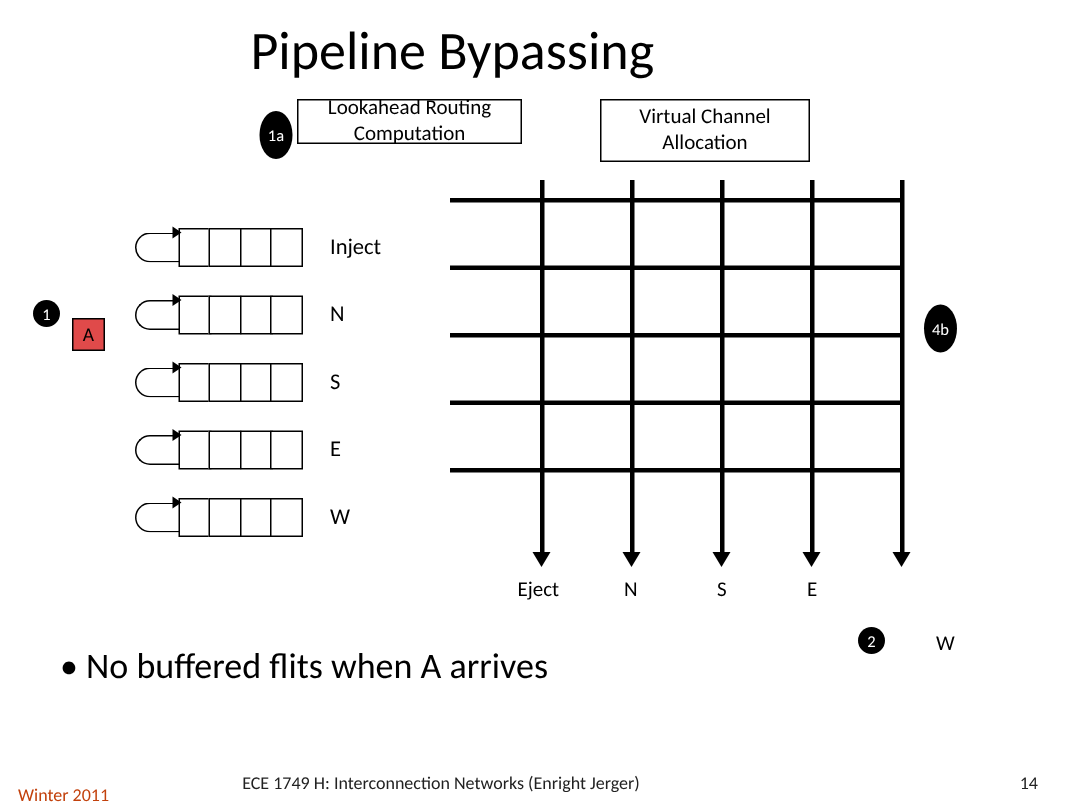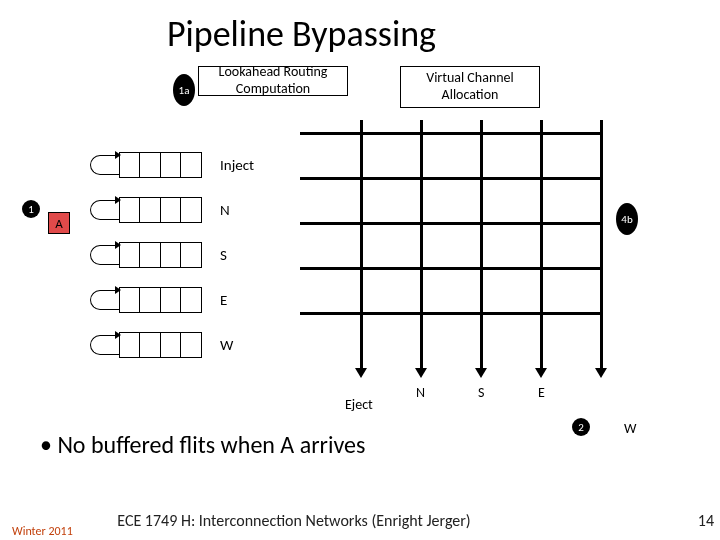--- a/index.html
+++ b/index.html
@@ -129,28 +129,28 @@
     bottom: 2px;
     left: 12px;
     font-size: 12px;
     color: #c2410c;
   }
   .footer-center {
     position: absolute;
     bottom: 10px;
     width: 588px;
     text-align: center;
-    font-size: 16px;
+    font-size: 12px;
     color: #222;
   }
   .footer-right {
     position: absolute;
     bottom: 10px;
-    right: 6px;
-    font-size: 16px;
+    right: 28px;
+    font-size: 12px;
     color: #222;
     text-align: right;
   }
 </style>
 </head>
 <body>
 
 <div class="title">Pipeline Bypassing</div>
 
 <div class="stage-box" style="left:198px; top:66px; width:150px; height:30px;">
@@ -240,21 +240,21 @@
 
   <div class="arrow-down" style="left:55px; top:248px;"></div>
   <div class="arrow-down" style="left:115px; top:248px;"></div>
   <div class="arrow-down" style="left:175px; top:248px;"></div>
   <div class="arrow-down" style="left:235px; top:248px;"></div>
   <div class="arrow-down" style="left:295px; top:248px;"></div>
 </div>
 
 <div class="badge" style="left:616px; top:203px;">4b</div>
 
-<div class="out-label" style="left:345px; top:384px;margin-top:12px;">Eject</div>
+<div class="out-label" style="left:345px; top:384px;">Eject</div>
 <div class="out-label" style="left:416px; top:384px;">N</div>
 <div class="out-label" style="left:478px; top:384px;">S</div>
 <div class="out-label" style="left:538px; top:384px;">E</div>
 <div class="out-label" style="left:624px; top:420px;">W</div>
 
 <div class="badge badge-sm" style="left:572px; top:418px;">2</div>
 
 <div class="bullet" style="left:40px; top:430px;">•  No buffered flits when A arrives</div>
 
 <div class="footer-left">Winter 2011</div>

